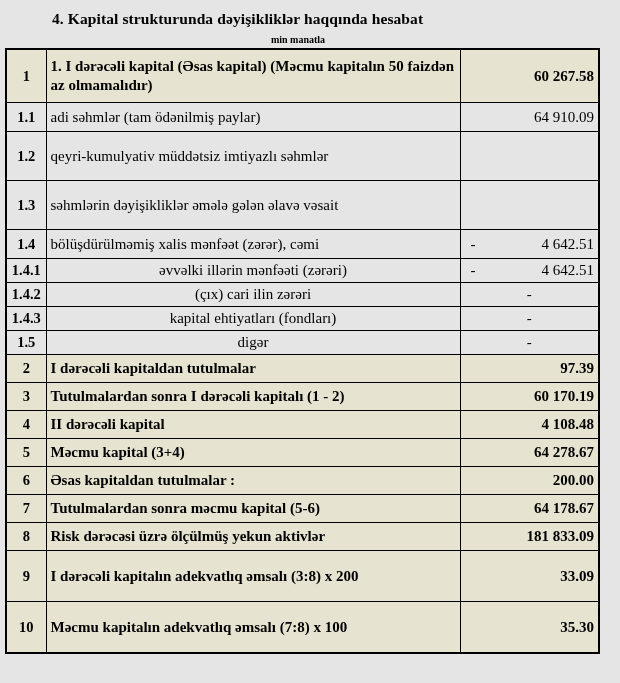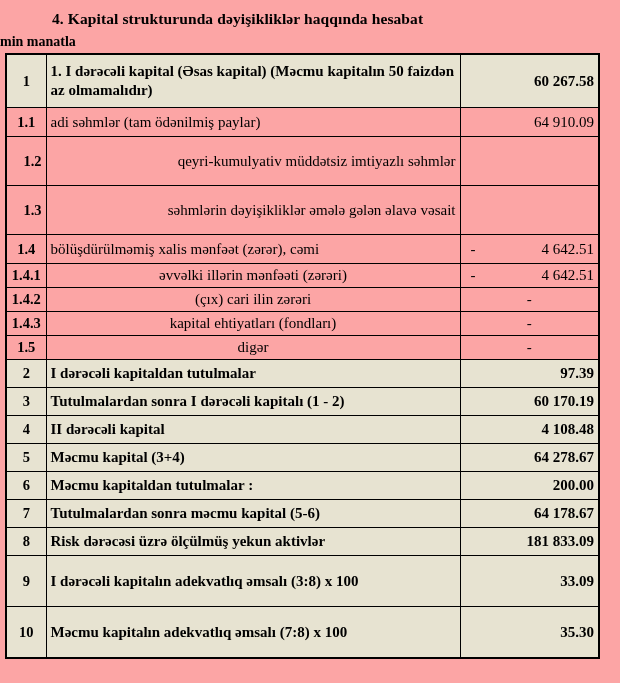--- a/index.html
+++ b/index.html
@@ -7,34 +7,34 @@
     padding: 0;
     background: #ffffff;
     font-family: "Liberation Serif", "DejaVu Serif", serif;
     color: #000000;
   }
   .page {
     width: 620px;
     height: 683px;
     box-sizing: border-box;
     padding-top: 6px;
-    background: #fca5a5;
+    background: #e5e5e5;
     overflow: hidden;
   }
   .title {
     font-weight: bold;
     font-size: 15.5px;
     padding-left: 52px;
     padding-top: 4px;
     letter-spacing: 0.1px;
   }
   .unit {
     font-weight: bold;
-    font-size: 14px;
-    text-align: left;
+    font-size: 10px;
+    text-align: center;
     padding-right: 24px;
     margin-top: 6px;
     margin-bottom: 3px;
   }
   table.report {
     border-collapse: collapse;
     margin-left: 5px;
     width: 593px;
     table-layout: fixed;
     border: 2.5px solid #000000;
@@ -71,21 +71,21 @@
   td.val .sign { padding-left: 6px; }
 
   
   tr.shade td { background: #e7e3d1; }
   tr.bold td.desc, tr.bold td.val { font-weight: bold; }
   tr.vreg td.val { font-weight: bold; }
 
   tr       td { height: 25px; }
   tr.r-sm  td { height: 21px; text-align: center; }
   tr.r-md  td { height: 26px; margin-top: 12px; }
-  tr.r-tall  td { height: 46px; text-align: right; }
+  tr.r-tall  td { height: 46px; }
   tr.r-xl    td { height: 50px; }
   tr.r-tall2 td { height: 48px; }
 </style>
 </head>
 <body>
 
 <div class="page">
   <div class="title">4. Kapital strukturunda dəyişikliklər haqqında hesabat</div>
   <div class="unit">min manatla</div>
 
@@ -166,36 +166,36 @@
           <td class="desc">II dərəcəli  kapital</td>
           <td class="val">4 108.48</td>
         </tr>
         <tr class="shade bold">
           <td class="num">5</td>
           <td class="desc">Məcmu kapital (3+4)</td>
           <td class="val">64 278.67</td>
         </tr>
         <tr class="shade bold">
           <td class="num">6</td>
-          <td class="desc">Məcmu kapitaldan tutulmalar :</td>
+          <td class="desc">Əsas kapitaldan tutulmalar :</td>
           <td class="val">200.00</td>
         </tr>
         <tr class="shade bold">
           <td class="num">7</td>
           <td class="desc">Tutulmalardan sonra məcmu kapital (5-6)</td>
           <td class="val">64 178.67</td>
         </tr>
         <tr class="shade bold">
           <td class="num">8</td>
           <td class="desc">Risk dərəcəsi üzrə ölçülmüş  yekun aktivlər</td>
           <td class="val">181 833.09</td>
         </tr>
         <tr class="shade bold r-tall2">
           <td class="num">9</td>
-          <td class="desc">I dərəcəli kapitalın  adekvatlıq əmsalı (3:8) x 100</td>
+          <td class="desc">I dərəcəli kapitalın  adekvatlıq əmsalı (3:8) x 200</td>
           <td class="val">33.09</td>
         </tr>
         <tr class="shade bold r-tall2">
           <td class="num">10</td>
           <td class="desc">Məcmu kapitalın  adekvatlıq  əmsalı (7:8) x 100</td>
           <td class="val">35.30</td>
         </tr>
       </tbody>
   </table>
 </div>

